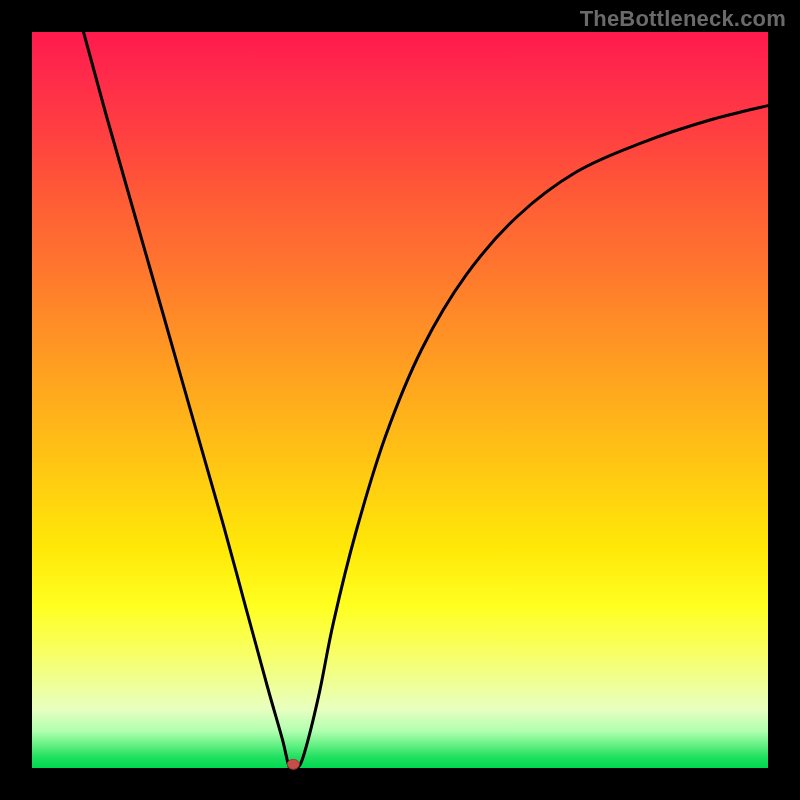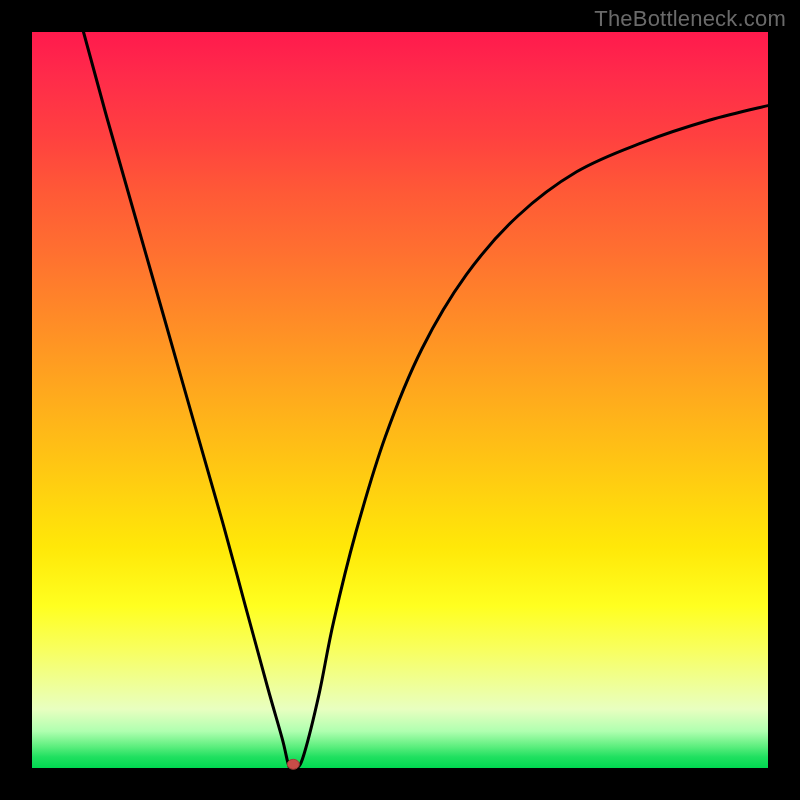--- a/index.html
+++ b/index.html
@@ -47,21 +47,21 @@
       #20e060 98.5%,
       #00d850 100%
     );
   }
   .watermark {
     position: absolute;
     top: 6px;
     right: 14px;
     color: #6a6a6a;
     font-size: 22px;
-    font-weight: 400;
+    font-weight: 700;
     letter-spacing: 0.2px;
     user-select: none;
   }
   svg.curve {
     position: absolute;
     left: 0;
     top: 0;
     width: 736px;
     height: 736px;
     overflow: visible;

